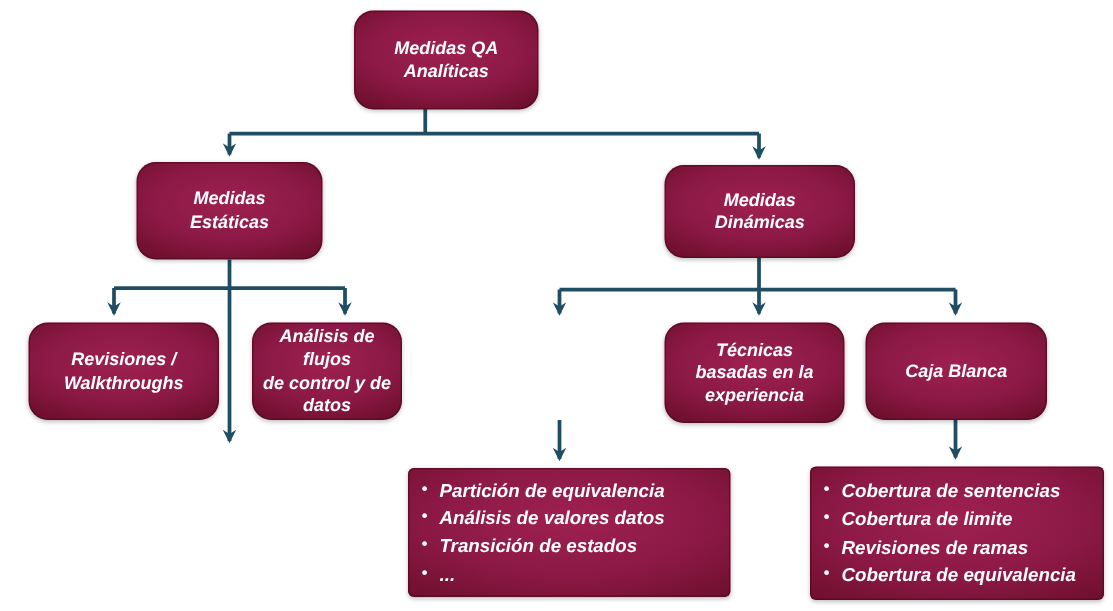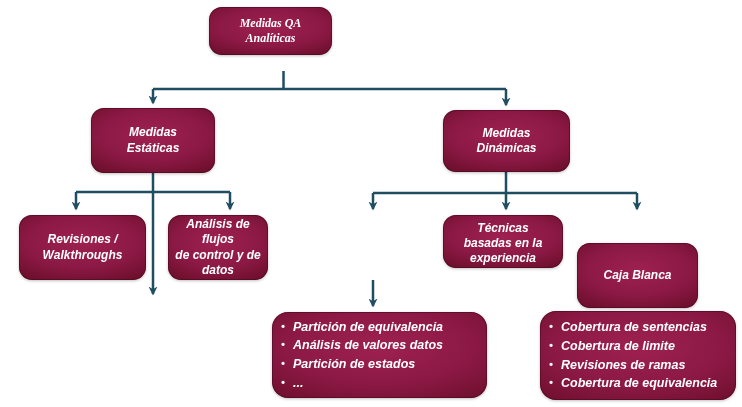--- a/index.html
+++ b/index.html
@@ -46,21 +46,21 @@
     background:radial-gradient(ellipse 95% 85% at 50% 42%,
        var(--node-center) 0%, var(--node-mid) 45%,
        #71102F 75%, var(--node-edge) 100%);
     box-shadow:inset 0 0 0 1px rgba(70,8,30,.55), 0 1px 3px rgba(0,0,0,.25);
     box-sizing:border-box;
     padding:2px;
   }
   .node .label{white-space:pre-line;}
   .listbox{
     position:absolute;
-    border-radius:16px;
+    border-radius:4px;
     background:radial-gradient(ellipse 95% 95% at 50% 40%,
        var(--node-center) 0%, var(--node-mid) 45%,
        #71102F 78%, var(--node-edge) 100%);
     box-shadow:inset 0 0 0 1px rgba(70,8,30,.55), 0 1px 3px rgba(0,0,0,.25);
     box-sizing:border-box;
     display:flex;
     align-items:center;
   }
   .listbox ul{
     list-style:none;
@@ -105,21 +105,21 @@
     <path class="conn" d="M506 172 V193"></path>
     <path class="conn" d="M373 193 H637"></path>
     <path class="conn" d="M373 193 V209" marker-end="url(#arrow)"></path>
     <path class="conn" d="M506 193 V209" marker-end="url(#arrow)"></path>
     <path class="conn" d="M637 193 V209" marker-end="url(#arrow)"></path>
 
     <path class="conn" d="M373 280 V306" marker-end="url(#arrow)"></path>
     <path class="conn" d="M637 280 V305" marker-end="url(#arrow)"></path>
   </svg>
 
-  <div class="node" style="left:209px;top:7px;width:123px;height:48px;font-family:Liberation Serif, serif;">
+  <div class="node" style="left:236px;top:7px;width:123px;height:66px;">
     <span class="label">Medidas QA
 Analíticas</span>
   </div>
 
   <div class="node" style="left:91px;top:108px;width:124px;height:65px;">
     <span class="label">Medidas
 Estáticas</span>
   </div>
 
   <div class="node" style="left:443px;top:110px;width:127px;height:62px;">
@@ -133,35 +133,35 @@
   </div>
 
   <div class="node" style="left:168px;top:215px;width:100px;height:65px;">
     <span class="label">Análisis de flujos
 de control y de
 datos</span>
   </div>
 
 
 
-  <div class="node" style="left:443px;top:215px;width:120px;height:53px;align-items:flex-end;">
+  <div class="node" style="left:443px;top:215px;width:120px;height:67px;">
     <span class="label">Técnicas
 basadas en la
 experiencia</span>
   </div>
 
-  <div class="node" style="left:577px;top:215px;width:121px;height:65px;margin-top:28px;">
+  <div class="node" style="left:577px;top:215px;width:121px;height:65px;">
     <span class="label">Caja Blanca</span>
   </div>
 
   <div class="listbox" style="left:272px;top:312px;width:215px;height:86px;">
     <ul>
         <li>Partición de equivalencia</li>
         <li>Análisis de valores datos</li>
-        <li>Partición de estados</li>
+        <li>Transición de estados</li>
         <li>...</li>
       </ul>
   </div>
 
   <div class="listbox" style="left:540px;top:311px;width:196px;height:89px;">
     <ul>
         <li>Cobertura de sentencias</li>
         <li>Cobertura de limite</li>
         <li>Revisiones de ramas</li>
         <li>Cobertura de equivalencia</li>

